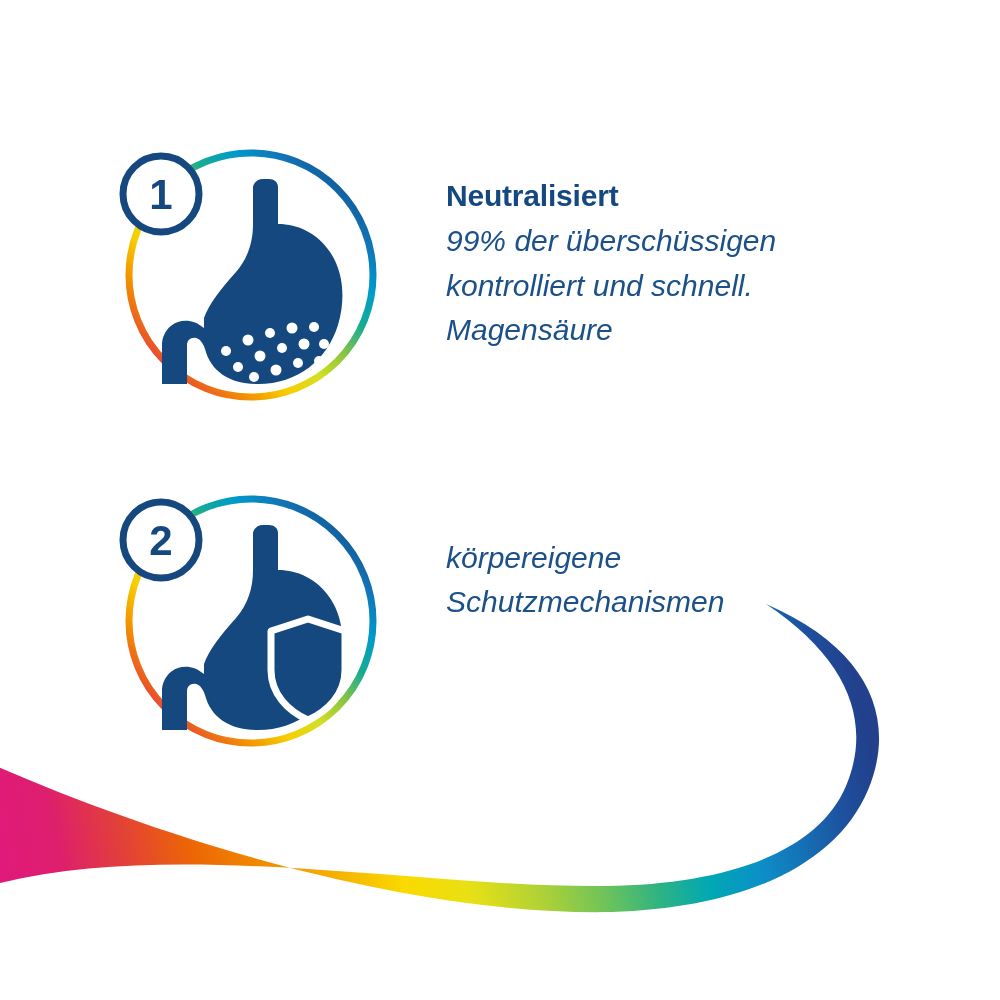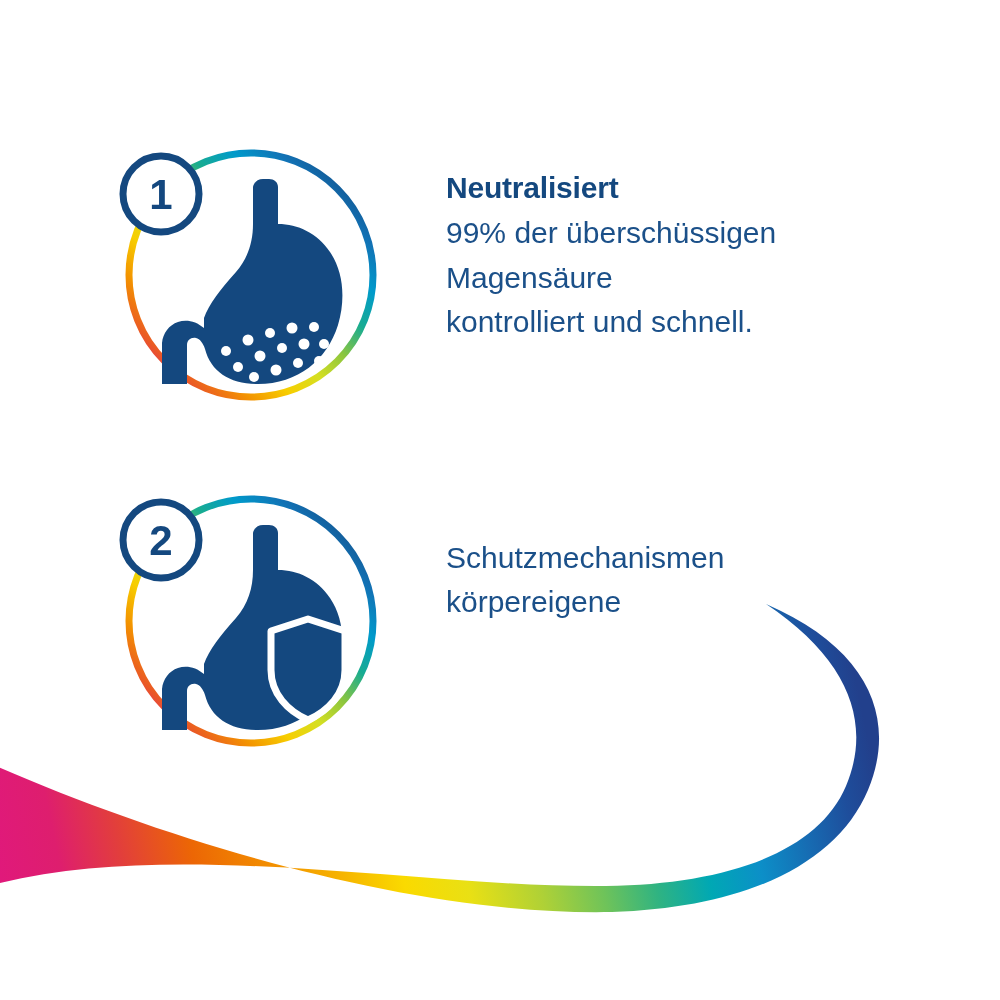--- a/index.html
+++ b/index.html
@@ -60,30 +60,31 @@
     padding-top: 34px;
   }
   .row-2 .text-block { padding-top: 58px; }
 
   .benefit-heading {
     font-size: 30px;
     font-weight: bold;
     color: #14487F;
     letter-spacing: -0.2px;
     line-height: 1.18;
-    margin: 4px 0 6px 0;
+    margin: 12px 0 6px 0;
     white-space: nowrap;
   }
   .benefit-body {
     font-size: 30px;
     font-weight: normal;
     color: #1B5089;
     line-height: 1.48;
     margin: 0;
     white-space: nowrap;
+    font-style: italic;
   }
   .benefit-body span { display: block; }
 </style>
 </head>
 <body>
 
 <div id="stage">
 
   <svg class="swoosh-layer" viewBox="0 0 1000 1000" width="1000" height="1000" aria-hidden="true">
     <defs>
@@ -194,22 +195,22 @@
 
         <circle cx="53" cy="62" r="38" fill="#ffffff" stroke="#14487F" stroke-width="7"></circle>
         <text x="53" y="62" text-anchor="middle" dominant-baseline="central" font-family="Liberation Sans, sans-serif" font-size="42" font-weight="bold" fill="#14487F">1</text>
       </svg>
     </div>
 
     <div class="text-block">
       <div class="benefit-heading">Neutralisiert</div>
       <div class="benefit-body">
         <span>99% der überschüssigen</span>
+        <span>kontrolliert und schnell.</span>
         <span>Magensäure</span>
-        <span>kontrolliert und schnell.</span>
       </div>
     </div>
   </div>
 
   <div class="benefit-row row-2">
 
     <div class="icon-block">
       <svg class="icon-svg" width="286" height="286" viewBox="0 0 286 286" aria-hidden="true">
         <defs>
           <linearGradient id="ringGrad2" gradientUnits="userSpaceOnUse" x1="40" y1="250" x2="250" y2="40">
@@ -263,19 +264,19 @@
             Z" fill="#14487F" stroke="#ffffff" stroke-width="7" stroke-linejoin="round"></path>
         </g>
 
         <circle cx="53" cy="62" r="38" fill="#ffffff" stroke="#14487F" stroke-width="7"></circle>
         <text x="53" y="62" text-anchor="middle" dominant-baseline="central" font-family="Liberation Sans, sans-serif" font-size="42" font-weight="bold" fill="#14487F">2</text>
       </svg>
     </div>
 
     <div class="text-block">
       <div class="benefit-body">
+        <span>körpereigene</span>
         <span>Schutzmechanismen</span>
-        <span>körpereigene</span>
       </div>
     </div>
   </div>
 
 </div>
 
 </body></html>

